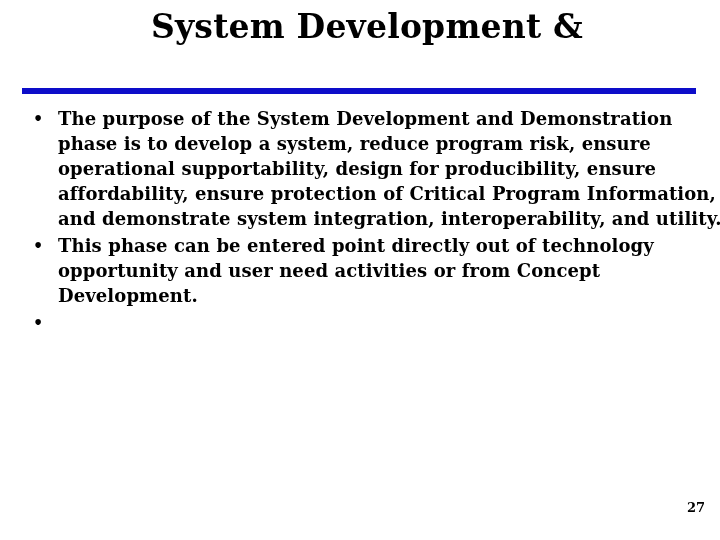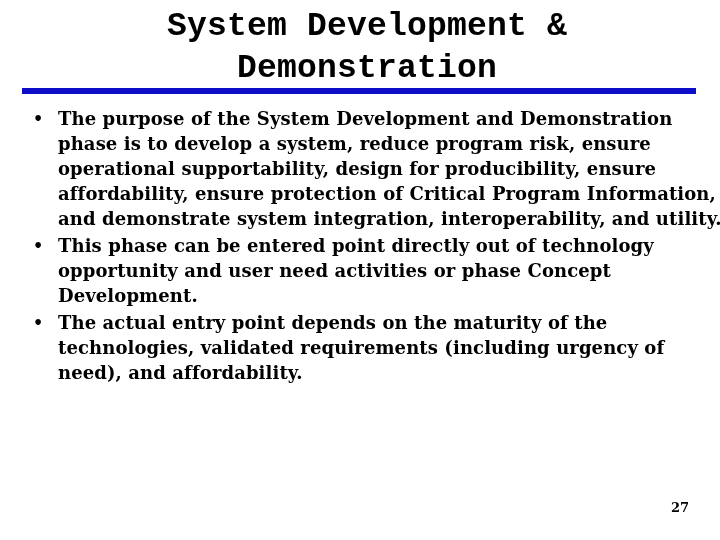--- a/index.html
+++ b/index.html
@@ -12,21 +12,20 @@
     color:#000000;
   }
   .title{
     position:absolute;
     top:6px;left:14px;right:0;
     text-align:center;
     font-weight:bold;
     font-size:33px;
     line-height:42px;
     letter-spacing:0.2px;
-    font-family:Liberation Mono, monospace;
   }
   .title-line{white-space:nowrap;}
   .rule{
     position:absolute;
     top:88px;left:22px;
     width:674px;height:6px;
   }
   .body{
     position:absolute;
     top:106px;left:28px;right:0;
@@ -45,62 +44,56 @@
     width:30px;
     padding-left:5px;
     box-sizing:border-box;
     font-size:16px;
     line-height:25px;
   }
   .bullet-lines{flex:0 0 auto;}
   .bullet-line{white-space:nowrap;}
   .page-number{
     position:absolute;
-    top:500px;left:671px;
+    top:500px;left:687px;
     font-weight:bold;
     font-size:13px;
     line-height:15px;
   }
 </style>
 </head>
 <body>
 
 <div class="slide" style="background: rgb(255, 255, 255); color: rgb(0, 0, 0);">
 
   <div class="title">
     <div class="title-line">System Development &amp;</div>
-    <div class="title-line">Demonstration</div>
   </div>
 
   <div class="rule" style="background: rgb(13, 13, 201);"></div>
 
   <div class="body" id="bullet-list">
       <div class="bullet-row">
         <span class="bullet-marker">•</span>
         <div class="bullet-lines">
           <div class="bullet-line">The purpose of the System Development and Demonstration</div>
           <div class="bullet-line">phase is to develop a system, reduce program risk, ensure</div>
           <div class="bullet-line">operational supportability, design for producibility, ensure</div>
           <div class="bullet-line">affordability, ensure protection of Critical Program Information,</div>
           <div class="bullet-line">and demonstrate system integration, interoperability, and utility.</div>
         </div>
       </div>
       <div class="bullet-row">
         <span class="bullet-marker">•</span>
         <div class="bullet-lines">
           <div class="bullet-line">This phase can be entered point directly out of technology</div>
-          <div class="bullet-line">opportunity and user need activities or phase Concept</div>
+          <div class="bullet-line">opportunity and user need activities or from Concept</div>
           <div class="bullet-line">Development.</div>
         </div>
       </div>
       <div class="bullet-row">
         <span class="bullet-marker">•</span>
-        <div class="bullet-lines">
-          <div class="bullet-line">The actual entry point depends on the maturity of the</div>
-          <div class="bullet-line">technologies, validated requirements (including urgency of</div>
-          <div class="bullet-line">need), and affordability.</div>
-        </div>
       </div>
     </div>
 
   <div class="page-number">27</div>
 
 </div>
 
 </body></html>

